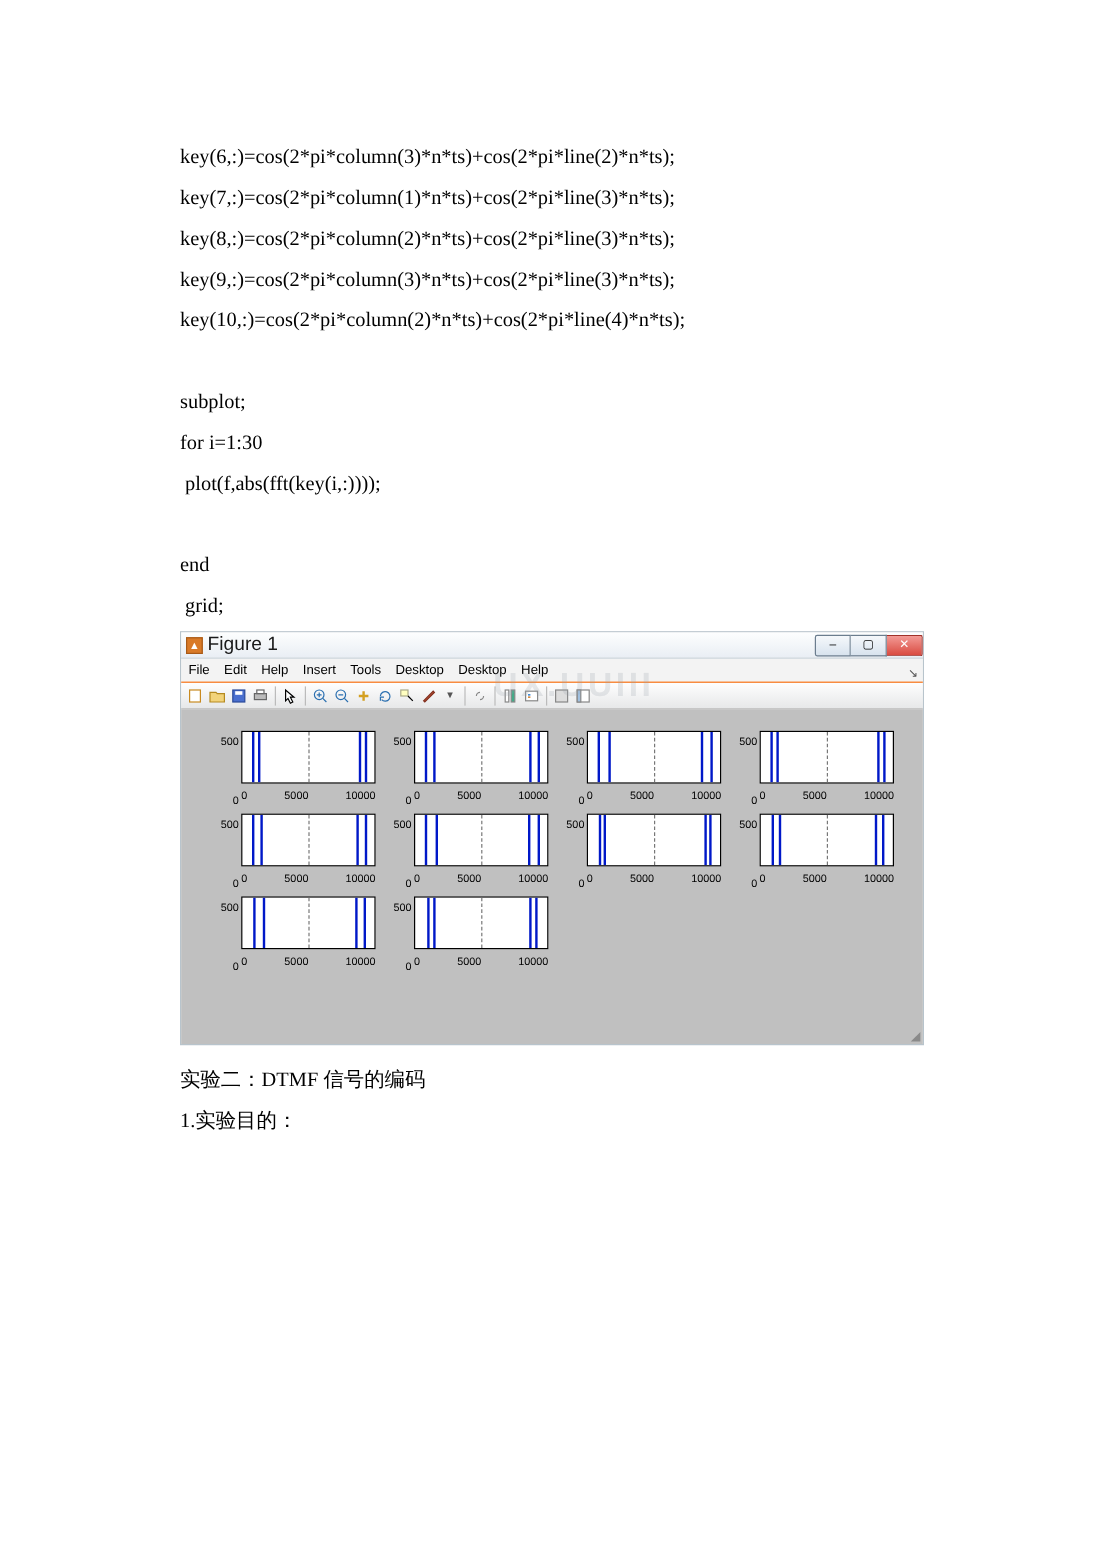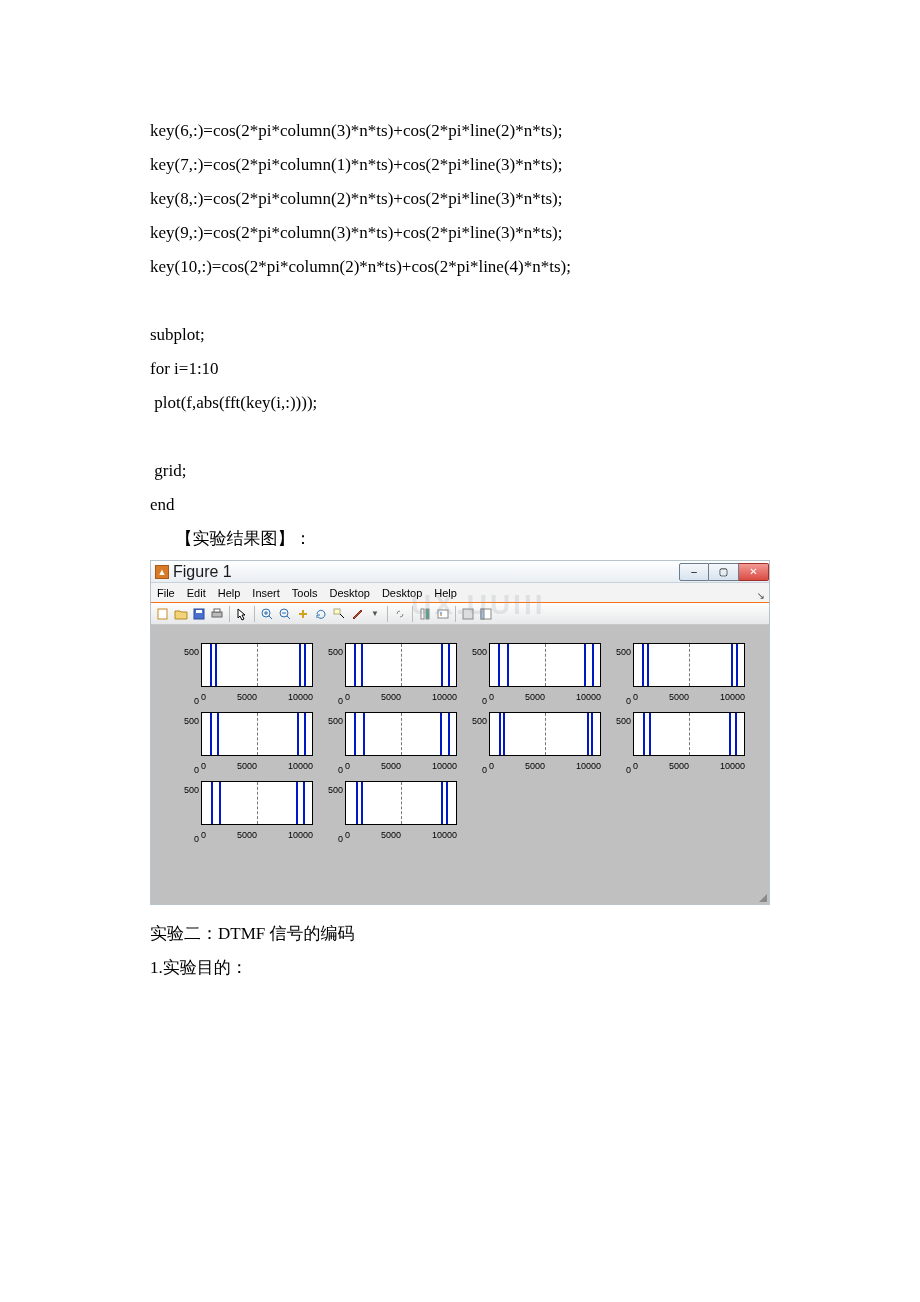--- a/index.html
+++ b/index.html
@@ -141,28 +141,27 @@
 <div class="page">
 
   <div id="codeblock">
       <div class="code-line">key(6,:)=cos(2*pi*column(3)*n*ts)+cos(2*pi*line(2)*n*ts);</div>
       <div class="code-line">key(7,:)=cos(2*pi*column(1)*n*ts)+cos(2*pi*line(3)*n*ts);</div>
       <div class="code-line">key(8,:)=cos(2*pi*column(2)*n*ts)+cos(2*pi*line(3)*n*ts);</div>
       <div class="code-line">key(9,:)=cos(2*pi*column(3)*n*ts)+cos(2*pi*line(3)*n*ts);</div>
       <div class="code-line">key(10,:)=cos(2*pi*column(2)*n*ts)+cos(2*pi*line(4)*n*ts);</div>
       <div class="code-line">&nbsp;</div>
       <div class="code-line">subplot;</div>
-      <div class="code-line">for i=1:10</div>
+      <div class="code-line">for i=1:30</div>
       <div class="code-line"> plot(f,abs(fft(key(i,:))));</div>
       <div class="code-line">&nbsp;</div>
+      <div class="code-line">end</div>
       <div class="code-line"> grid;</div>
-      <div class="code-line">end</div>
     </div>
 
-  <div class="cn" style="text-indent:1.5em;">【实验结果图】：</div>
 
   <div class="figwin" style="position:relative;">
     <div class="titlebar">
       <span class="ic">▲</span>
       <span class="ttl">Figure 1</span>
       <div class="winbtns">
         <div class="winbtn">
             <span>–</span>
           </div>
         <div class="winbtn">

